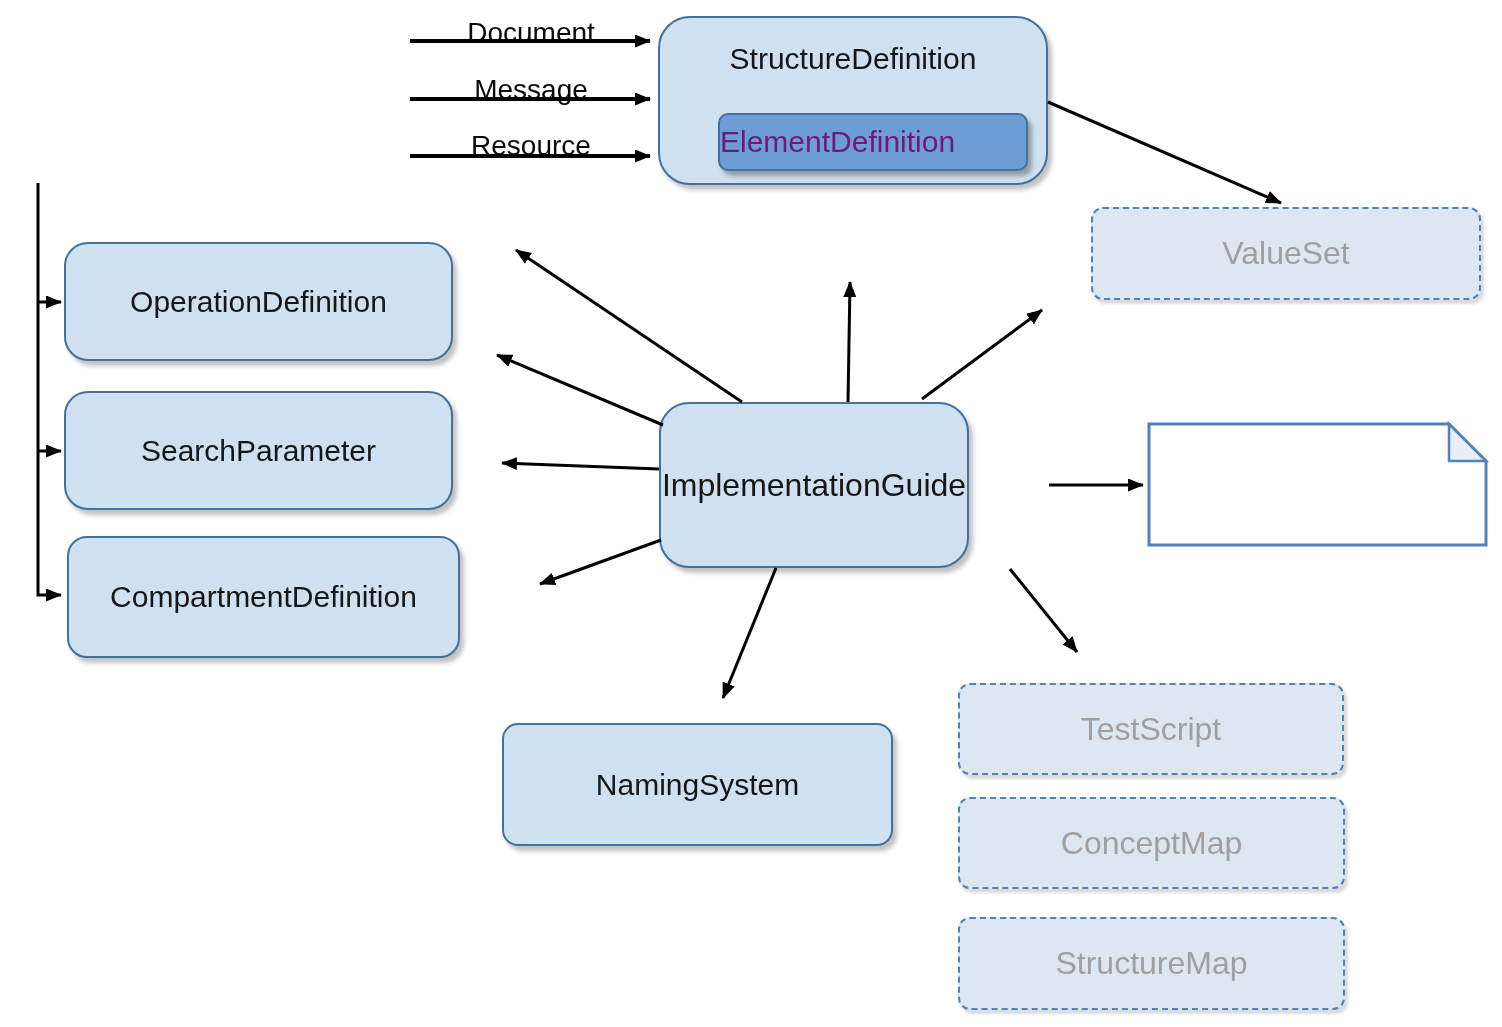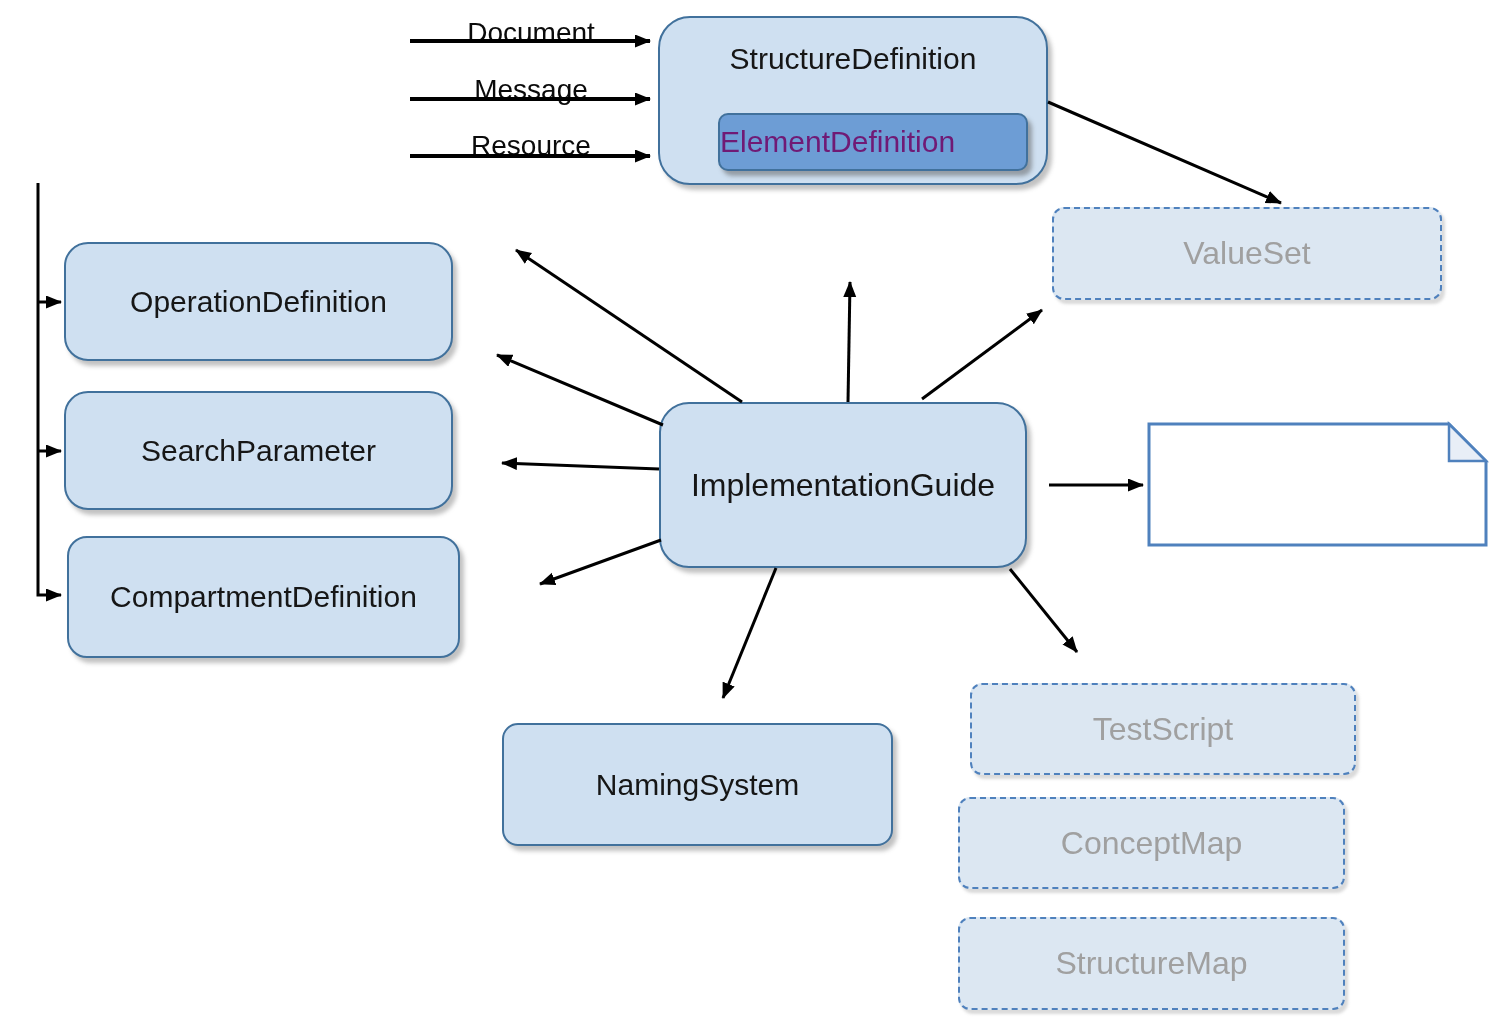--- a/index.html
+++ b/index.html
@@ -81,33 +81,33 @@
   </div>
 
   <div class="node solid" style="left:64px;top:391px;width:389px;height:119px;border-radius:24px;">
     <span class="node-label">SearchParameter</span>
   </div>
 
   <div class="node solid" style="left:67px;top:536px;width:393px;height:122px;border-radius:20px;">
     <span class="node-label">CompartmentDefinition</span>
   </div>
 
-  <div class="node solid" id="node-implementation-guide" style="left:659px;top:402px;width:368px;height:166px;border-radius:30px;">
+  <div class="node solid" id="node-implementation-guide" style="left:659px;top:402px;width:310px;height:166px;border-radius:30px;">
     <span class="node-label">ImplementationGuide</span>
   </div>
 
   <div class="node solid" style="left:482px;top:723px;width:391px;height:123px;border-radius:16px;margin-left:20px;">
     <span class="node-label">NamingSystem</span>
   </div>
 
-  <div class="node dashed" style="left:1052px;top:207px;width:390px;height:93px;">
+  <div class="node dashed" style="left:1091px;top:207px;width:390px;height:93px;">
     <span class="node-label">ValueSet</span>
   </div>
 
-  <div class="node dashed" style="left:958px;top:683px;width:386px;height:92px;margin-left:12px;">
+  <div class="node dashed" style="left:958px;top:683px;width:386px;height:92px;">
     <span class="node-label">TestScript</span>
   </div>
 
   <div class="node dashed" style="left:958px;top:797px;width:387px;height:92px;">
     <span class="node-label">ConceptMap</span>
   </div>
 
   <div class="node dashed" style="left:958px;top:917px;width:387px;height:93px;">
     <span class="node-label">StructureMap</span>
   </div>

